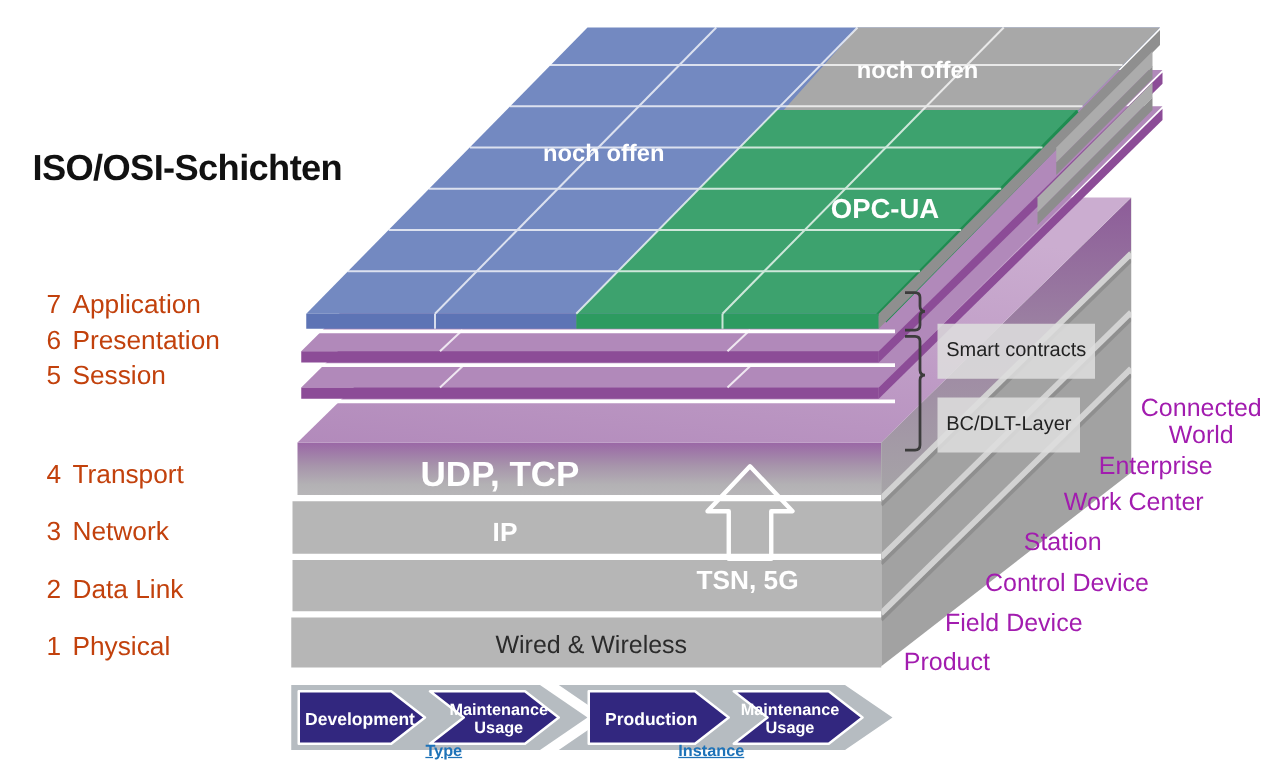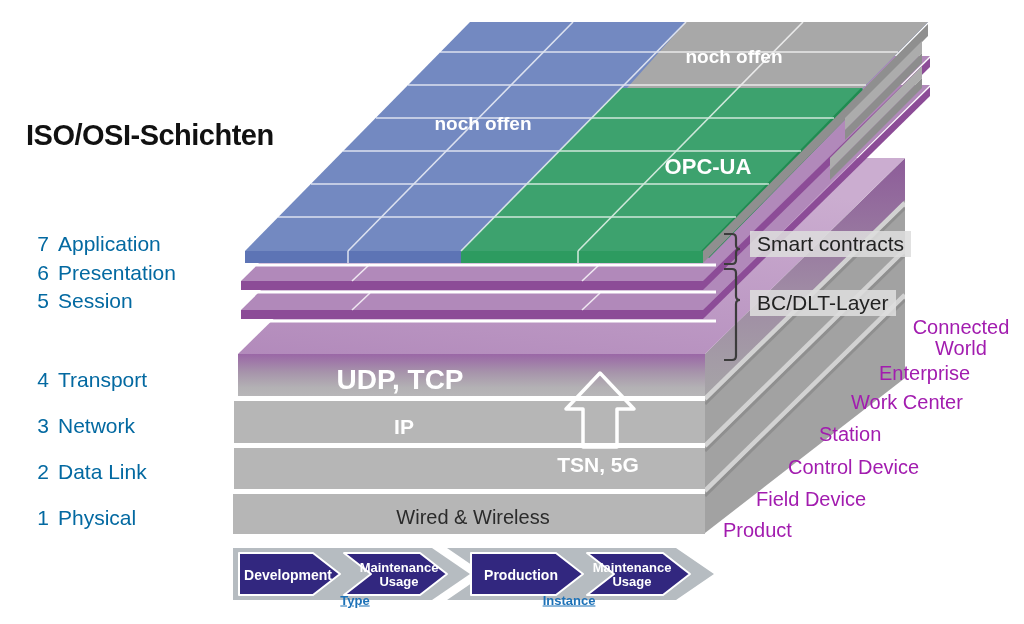--- a/index.html
+++ b/index.html
@@ -2,25 +2,25 @@
 <html><head>
 <meta charset="utf-8">
 <style>
   html,body{margin:0;padding:0;background:#ffffff;}
   #canvas{position:relative;width:1024px;height:624px;background:#fff;overflow:hidden;
           font-family:"Liberation Sans",sans-serif;}
   #scene{position:absolute;left:0;top:0;}
   .txt{position:absolute;white-space:nowrap;text-align:center;}
   .center{transform:translate(-50%,-50%);text-align:center;}
   .page-title{left:26px;top:119px;font-size:29px;font-weight:700;color:#111;letter-spacing:-0.5px;}
-  .osi-row{left:28px;font-size:21px;color:#0369a1;}
+  .osi-row{left:28px;font-size:21px;color:#c2410c;}
   .osi-row .num{display:inline-block;width:30px;}
   .wlabel{color:#ffffff;font-weight:700;}
   .dlabel{color:#2b2b2b;}
-  .boxlabel{background:rgba(221,221,221,0.88);color:#222;font-size:21px;padding:1px 7px;}
+  .boxlabel{background:rgba(221,221,221,0.88);color:#222;font-size:16px;padding:13px 7px;margin-top:28px;}
   .hier{font-size:20px;color:#a21caf;}
   .hier-wrap{white-space:normal;width:118px;text-align:center;line-height:21px;}
   .arrowtxt{color:#fff;font-weight:700;font-size:14px;line-height:14px;}
   .arrowtxt.small{font-size:13px;white-space:normal;width:92px;}
   .cycletag{color:#1d72b8;font-weight:700;font-size:13px;text-decoration:underline;}
 </style>
 </head>
 <body>
 
 <div id="canvas">

